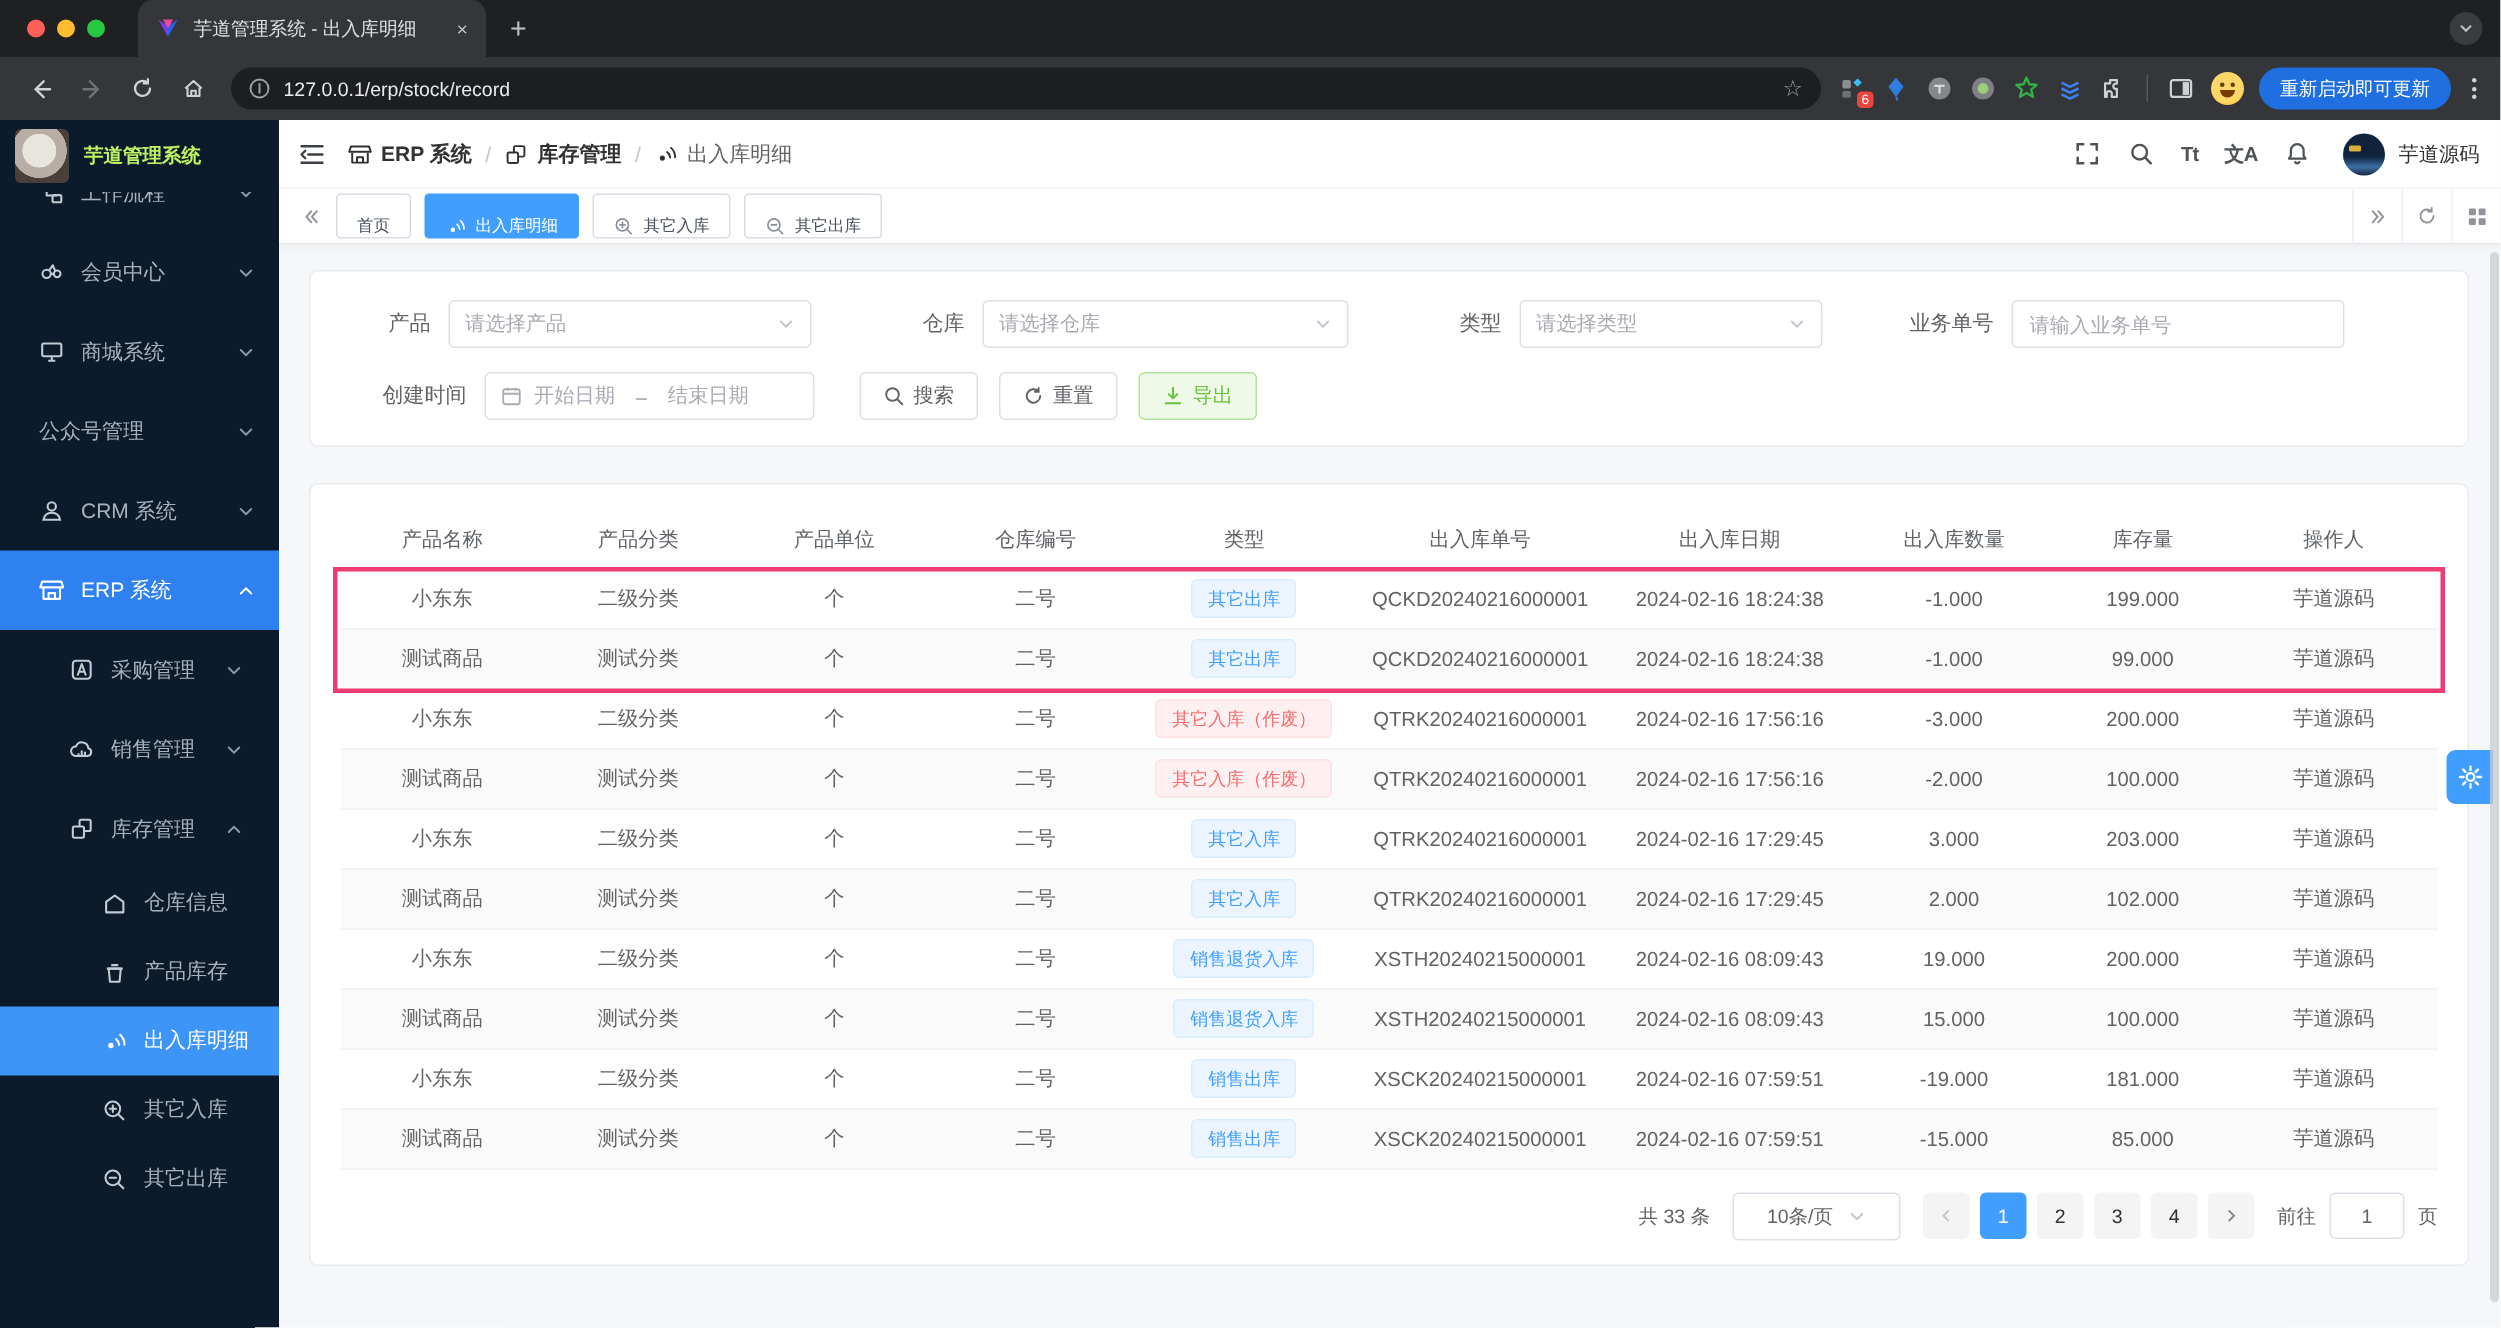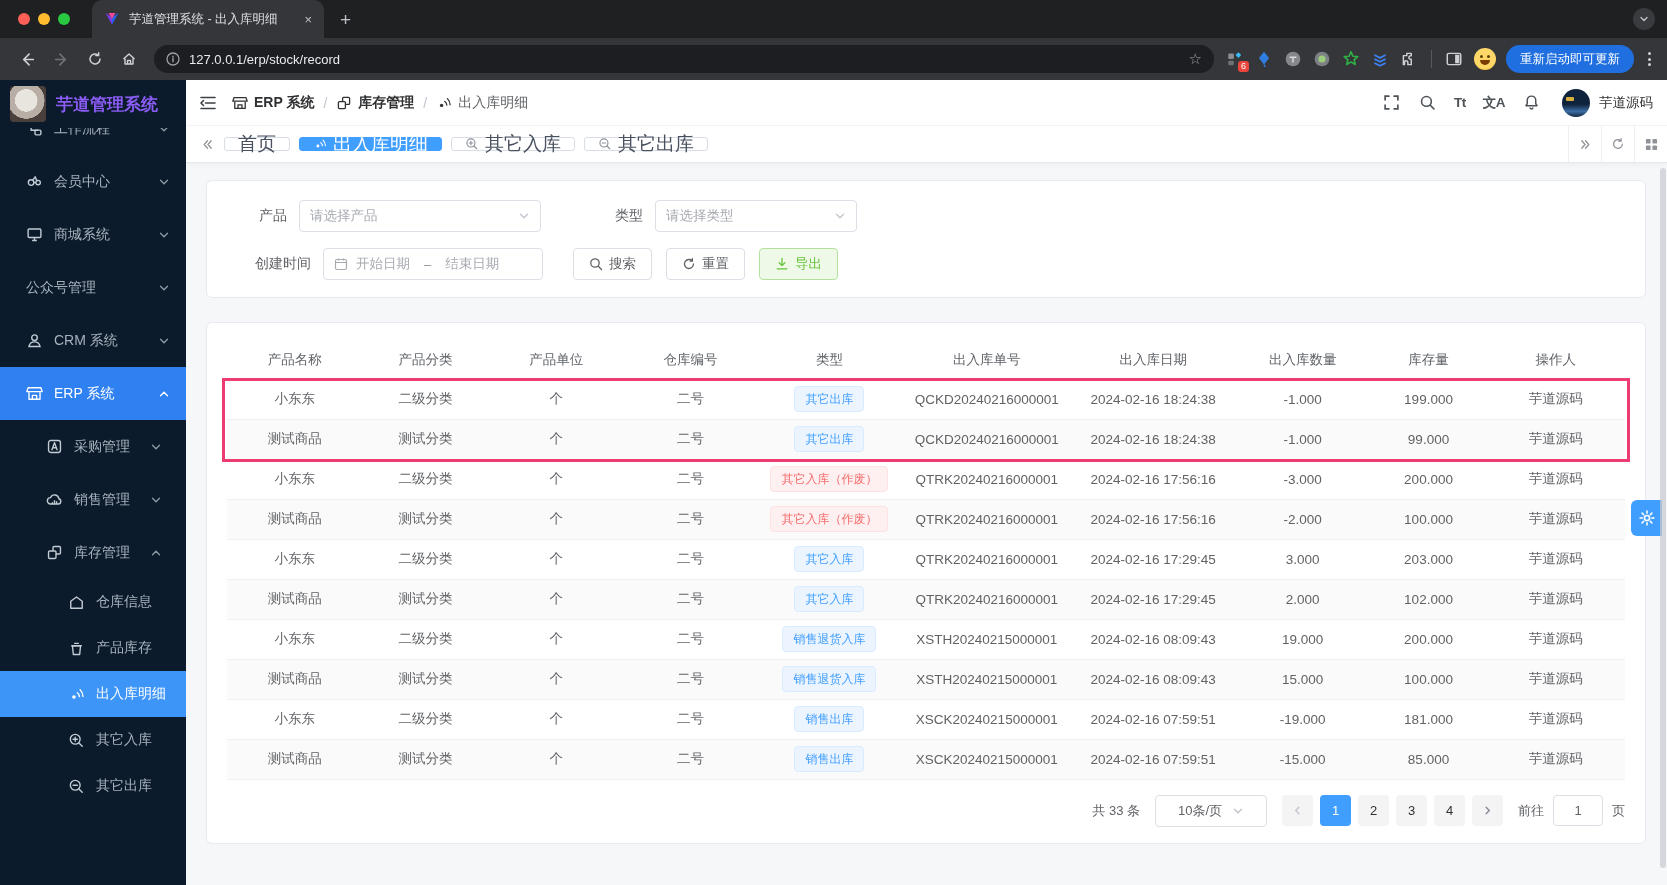--- a/index.html
+++ b/index.html
@@ -34,21 +34,21 @@
   .emoji-av:after{content:"";position:absolute;left:6px;top:12px;width:10px;height:5px;border-radius:0 0 8px 8px;background:#7a3b00}
   .update-pill{height:28px;background:#1f6fe0;border-radius:14px;color:#fff;font-size:12.5px;display:flex;align-items:center;padding:0 14px;margin:0 6px;white-space:nowrap}
   .kebab{display:flex;flex-direction:column;gap:2.5px;padding:0 6px;margin-left:2px}
   .kebab i{width:3px;height:3px;border-radius:50%;background:#cfd1d4}
 
   
   .app{display:flex;height:805px}
   .sidebar{width:186px;background:#0b1b2b;flex:none;display:flex;flex-direction:column}
   .logo-row{height:48px;display:flex;align-items:center;padding:0 10px;gap:10px;flex:none}
   .logo-img{width:36px;height:36px;border-radius:4px;flex:none;background:radial-gradient(circle at 45% 40%,#e8e4de 0 38%,#b9aea5 39% 62%,#4a3f3a 63% 100%)}
-  .logo-title{color:#8b5cf6;font-size:17px;font-weight:bold;white-space:nowrap}
+  .logo-title{color:#bef264;font-size:13px;font-weight:bold;white-space:nowrap}
   .menu{flex:1;overflow:hidden}
   .menu-item{display:flex;align-items:center;color:#a8b2bd;font-size:14px;cursor:pointer}
   .menu-item:first-child{margin-top:-26px}
   .menu-item.lvl1{height:53px;padding:0 16px 0 26px}
   .menu-item.lvl2{height:53px;padding:0 24px 0 46px}
   .menu-item.lvl3{height:46px;padding:0 16px 0 68px}
   .mi-icon{width:17px;height:17px;margin-right:11px;flex:none;color:#c3ccd5}
   .mi-icon.empty{width:0;margin-right:0}
   .mi-label{flex:1;white-space:nowrap}
   .mi-chev{width:12px;height:12px;color:#8f9aa6}
@@ -69,21 +69,21 @@
   .top-ic{width:19px;height:19px;color:#4e5358;display:flex;align-items:center;justify-content:center}
   .txt-ic{font-size:13.5px;font-weight:bold;color:#4e5358;letter-spacing:-.5px}
   .user{display:flex;align-items:center;gap:9px;margin-left:4px}
   .user-av{width:28px;height:28px;border-radius:50%;background:linear-gradient(180deg,#10233c 55%,#3c6ea5 80%,#16263d 100%);position:relative;overflow:hidden}
   .user-av:before{content:"";position:absolute;left:4px;top:8px;width:8px;height:4px;background:#d8b13c;border-radius:1px}
   .user-name{font-size:13.5px;color:#303133;white-space:nowrap}
 
   .tagbar{height:38px;background:#fff;border-top:1px solid #f2f3f5;border-bottom:1px solid #e6e8eb;box-shadow:0 2px 4px rgba(0,0,0,.04);display:flex;align-items:center;padding:0 0 0 8px;flex:none}
   .tag-scroll{width:26px;height:26px;display:flex;align-items:center;justify-content:center;color:#909399}
   .tags{display:flex;align-items:center;gap:9px;flex:1;padding-left:4px}
-  .tag-chip{height:14px;border:1px solid #d8dce5;border-radius:3px;background:#fff;display:flex;align-items:center;gap:6px;padding:0 13px;font-size:19px;color:#495060;white-space:nowrap}
+  .tag-chip{height:30px;border:1px solid #d8dce5;border-radius:3px;background:#fff;display:flex;align-items:flex-end;gap:6px;padding:0 13px;font-size:11px;color:#495060;white-space:nowrap}
   .tag-chip .ic{width:14px;height:14px;color:#8a9099}
   .tag-chip.active{background:#409eff;border-color:#409eff;color:#fff}
   .tag-chip.active .ic{color:#fff}
   .tag-right{display:flex;align-items:center;height:100%}
   .tag-btn{width:33px;height:100%;display:flex;align-items:center;justify-content:center;color:#909399;border-left:1px solid #eceef2}
 
   .content{flex:1;padding:17px 21px 0 20px;overflow:hidden}
   .card{background:#fff;border:1px solid #e7eaee;border-radius:6px}
 
   
@@ -564,30 +564,45 @@
             <span class="f-label w70">产品</span>
             <div class="sel" style="width:242px">
               <span class="ph">请选择产品</span>
               <span class="chev">
                   <svg viewBox="0 0 12 12" stroke="currentColor" fill="none" stroke-width="1.3" stroke-linecap="round">
                     <path d="M2.5 4.3 6 7.8l3.5-3.5"></path>
                   </svg>
                 </span>
             </div>
           </div>
+          <div class="f-item mr42">
+            <span class="f-label w70">仓库</span>
+            <div class="sel" style="width:244px">
+              <span class="ph">请选择仓库</span>
+              <span class="chev">
+                  <svg viewBox="0 0 12 12" stroke="currentColor" fill="none" stroke-width="1.3" stroke-linecap="round">
+                    <path d="M2.5 4.3 6 7.8l3.5-3.5"></path>
+                  </svg>
+                </span>
+            </div>
+          </div>
           <div class="f-item mr30">
             <span class="f-label w70">类型</span>
             <div class="sel" style="width:202px">
               <span class="ph">请选择类型</span>
               <span class="chev">
                   <svg viewBox="0 0 12 12" stroke="currentColor" fill="none" stroke-width="1.3" stroke-linecap="round">
                     <path d="M2.5 4.3 6 7.8l3.5-3.5"></path>
                   </svg>
                 </span>
             </div>
+          </div>
+          <div class="f-item">
+            <span class="f-label w96">业务单号</span>
+            <input class="inp" style="width: 222px;" placeholder="请输入业务单号">
           </div>
         </div>
         <div class="f-row">
           <div class="f-item mr30">
             <span class="f-label w96">创建时间</span>
             <div class="dr">
               <span class="ic">
                 <svg viewBox="0 0 14 14">
                     <rect x="1.5" y="2.5" width="11" height="10" rx="1.5" stroke="currentColor" fill="none" stroke-width="1.2"></rect>
                     <path d="M1.5 5.5h11M4.5 1.5v2M9.5 1.5v2" stroke="currentColor" stroke-width="1.2"></path>

